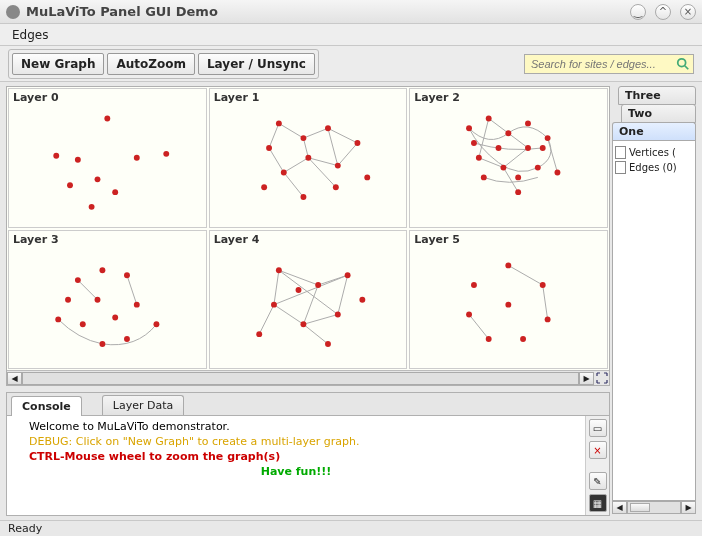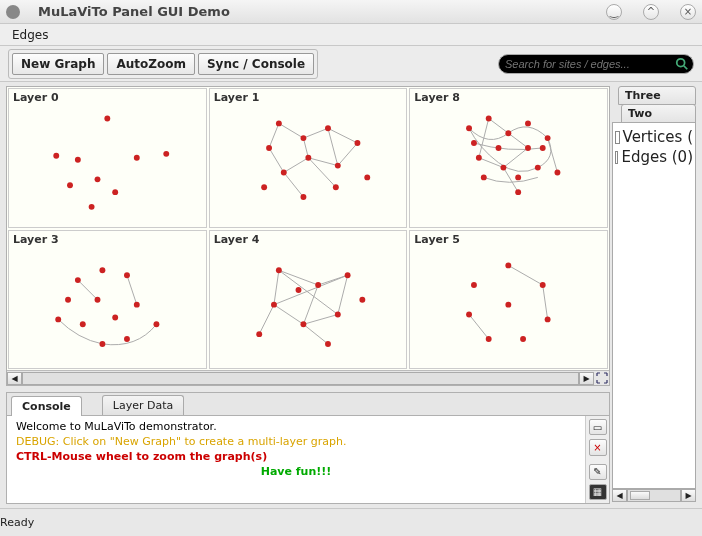--- a/index.html
+++ b/index.html
@@ -15,21 +15,21 @@
   display: flex;
   flex-direction: column;
 }
 .titlebar {
   height: 24px;
   background: linear-gradient(#f5f5f5, #e2e2e2);
   border-bottom: 1px solid #c8c8c8;
   display: flex;
   align-items: center;
   padding: 0 6px;
-  gap: 18px;
+  gap: 6px;
 }
 .titlebar .app-icon {
   width: 14px; height: 14px;
   border-radius: 50%;
   background: #888;
   display: inline-block;
 }
 .titlebar .title-text { font-weight: bold; font-size: 13px; color: #444; }
 .titlebar .spacer { flex: 1; }
 .winbtn {
@@ -73,24 +73,24 @@
   padding: 3px 8px;
   border-radius: 2px;
   font-size: 12px;
   font-weight: bold;
 }
 .search-box {
   margin-left: auto;
   display: flex;
   align-items: center;
   border: 1px solid #aaa;
-  background: #000000;
-  border-radius: 10px;
+  background: #fef9c3;
+  border-radius: 0;
   padding: 2px 4px;
-  width: 196px;
+  width: 170px;
 }
 .search-box input {
   border: none; outline: none;
   font-size: 11px; font-style: italic; color: #888;
   flex: 1; background: transparent;
 }
 .search-icon svg { width: 14px; height: 14px; display:block; }
 .main-area {
   flex: 1;
   display: flex;
@@ -183,21 +183,21 @@
   top: 1px;
 }
 .console-body {
   flex: 1;
   display: flex;
   background: #fff;
   min-height: 0;
 }
 .console-text {
   flex: 1;
-  padding: 4px 9px;
+  padding: 4px 22px;
   font-size: 11px;
   line-height: 1.35;
   overflow: auto;
 }
 .console-text .l0 { color: #000; }
 .console-text .l1 { color: #d9a400; }
 .console-text .l2 { color: #cc0000; font-weight: bold; }
 .console-text .l3 { color: #00aa00; font-weight: bold; text-align: center; }
 .console-side {
   width: 24px;
@@ -238,47 +238,47 @@
   margin-left: 6px;
   margin-bottom: -1px;
 }
 .right-tab.lv2 { margin-left: 9px; }
 .right-tab.lv3 { margin-left: 0; background: linear-gradient(#e6f0ff,#cfe0fb); border-bottom-color:#cfe0fb; }
 .tree-panel {
   flex: 1;
   border: 1px solid #aaa;
   background: #fff;
   padding: 4px 2px;
-  font-size: 15px;
+  font-size: 10px;
   overflow: hidden;
 }
 .tree-item {
   display: flex;
   align-items: center;
   gap: 3px;
   padding: 1px 0;
   white-space: nowrap;
 }
 .doc-icon {
   width: 11px; height: 13px;
   border: 1px solid #888;
   background: #fff;
   position: relative;
 }
 .right-hscroll {
   height: 15px;
   display: flex;
 }
 .statusbar {
-  height: 28px;
+  height: 16px;
   background: #e8e8e8;
   border-top: 1px solid #c8c8c8;
   display: flex;
   align-items: center;
-  padding: 0 0;
+  padding: 0 8px;
   font-size: 11px;
 }
 </style>
 </head>
 <body>
 
 <div class="titlebar">
   <span class="app-icon"></span>
   <span class="title-text">MuLaViTo Panel GUI Demo</span>
   <span class="spacer"></span>
@@ -288,21 +288,21 @@
 </div>
 
 <div class="menubar">
   <span>Edges</span>
 </div>
 
 <div class="toolbar">
   <div class="tb-group">
     <div class="tb-btn">New Graph</div>
     <div class="tb-btn">AutoZoom</div>
-    <div class="tb-btn">Sync / Console</div>
+    <div class="tb-btn">Layer / Unsync</div>
   </div>
   <div class="search-box">
     <input type="text" placeholder="Search for sites / edges..." style="">
     <span class="search-icon">
       <svg viewBox="0 0 16 16">
           <circle cx="6.5" cy="6.5" r="4.5" fill="none" stroke="#4a7" stroke-width="2"></circle>
           <line x1="10" y1="10" x2="14" y2="14" stroke="#4a7" stroke-width="2"></line>
         </svg>
     </span>
   </div>
@@ -343,21 +343,21 @@
             <circle class="dot" cx="75" cy="85" r="3"></circle>
               <circle class="dot" cx="60" cy="60" r="3"></circle>
             <circle class="dot" cx="128" cy="100" r="3"></circle>
               <circle class="dot" cx="95" cy="110" r="3"></circle>
             <circle class="dot" cx="55" cy="100" r="3"></circle>
               <circle class="dot" cx="160" cy="90" r="3"></circle>
           </svg>
         </div>
 
         <div class="layer-cell">
-          <span class="layer-label">Layer 8</span>
+          <span class="layer-label">Layer 2</span>
           <svg viewBox="0 0 200 140">
             <path class="edge" d="M60 40 Q80 60 100 45 Q120 30 140 50 Q150 70 130 80 Q110 90 90 75 Q70 60 60 40"></path>
             <path class="edge" d="M80 30 L100 45 L120 60 L95 80 L70 70 L80 30 M140 50 L150 85 M95 80 L110 105"></path>
             <path class="edge" d="M65 55 Q100 65 135 60 M75 90 Q100 100 130 90"></path>
             <circle class="dot" cx="60" cy="40" r="3"></circle>
               <circle class="dot" cx="80" cy="30" r="3"></circle>
             <circle class="dot" cx="100" cy="45" r="3"></circle>
               <circle class="dot" cx="120" cy="35" r="3"></circle>
             <circle class="dot" cx="140" cy="50" r="3"></circle>
               <circle class="dot" cx="150" cy="85" r="3"></circle>
@@ -461,20 +461,21 @@
         </div>
       </div>
     </div>
 
   </div>
 
   <div class="right-col">
     <div class="right-tabs-stack">
       <div class="right-tab">Three</div>
       <div class="right-tab lv2">Two</div>
+      <div class="right-tab lv3">One</div>
     </div>
     <div class="tree-panel">
       <div class="tree-item">
         <span class="doc-icon"></span>
         <span>Vertices (</span>
       </div>
       <div class="tree-item">
         <span class="doc-icon"></span>
         <span>Edges (0)</span>
       </div>

